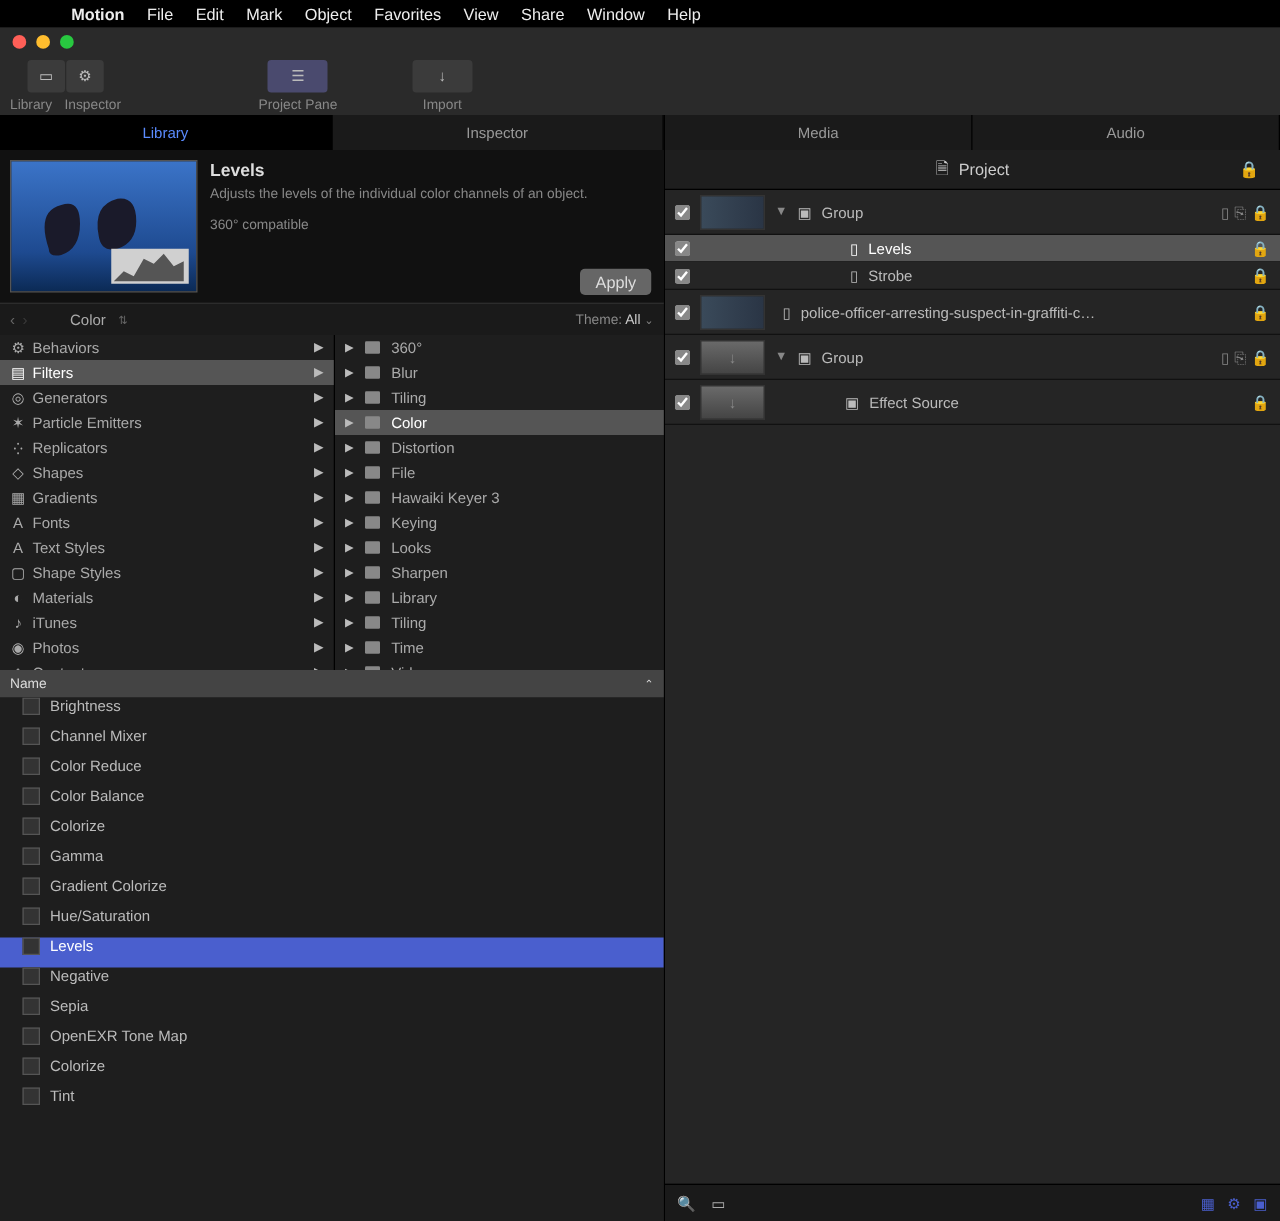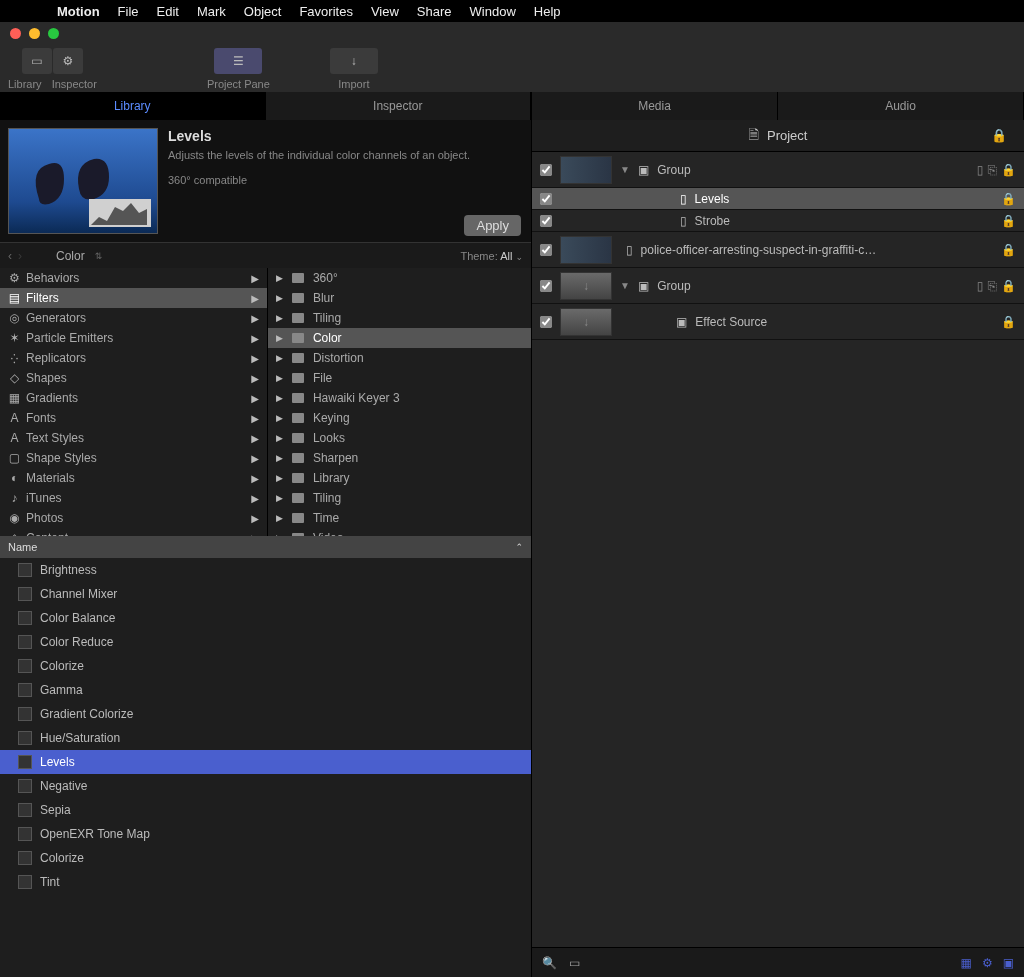--- a/index.html
+++ b/index.html
@@ -116,21 +116,21 @@
 .catrow .icn { width: 13px; height: 13px; display:inline-flex; align-items:center; justify-content:center;}
 .namehdr {
   height: 22px; background: #444; display: flex; align-items: center;
   padding: 0 8px; color: #ddd; font-size: 11px;
   justify-content: space-between;
 }
 .reslist {
   flex: 1; overflow-y: auto; background: #1e1e1e;
 }
 .resrow {
-  height: 24px; display: flex; align-items: center;
+  height: 24px; display: flex; align-items: flex-start;
   padding: 0 18px; gap: 8px; color: #bbb; font-size: 12px;
 }
 .resrow.sel { background: #4a5fce; color: #fff; }
 .resicn { width: 14px; height: 14px; border:1px solid #555; background:#333;}
 .projtitle {
   height: 32px; display: flex; align-items: center; justify-content: center;
   background: #1e1e1e; gap: 8px; color: #ccc; font-size: 13px;
   border-bottom: 1px solid #000;
 }
 .layerlist { flex:1; overflow-y: auto; }
@@ -395,25 +395,25 @@
         <div class="resrow">
           <span class="resicn"></span>
           <span>Brightness</span>
         </div>
         <div class="resrow">
           <span class="resicn"></span>
           <span>Channel Mixer</span>
         </div>
         <div class="resrow">
           <span class="resicn"></span>
+          <span>Color Reduce</span>
+        </div>
+        <div class="resrow">
+          <span class="resicn"></span>
           <span>Color Balance</span>
-        </div>
-        <div class="resrow">
-          <span class="resicn"></span>
-          <span>Color Reduce</span>
         </div>
         <div class="resrow">
           <span class="resicn"></span>
           <span>Colorize</span>
         </div>
         <div class="resrow">
           <span class="resicn"></span>
           <span>Gamma</span>
         </div>
         <div class="resrow">

